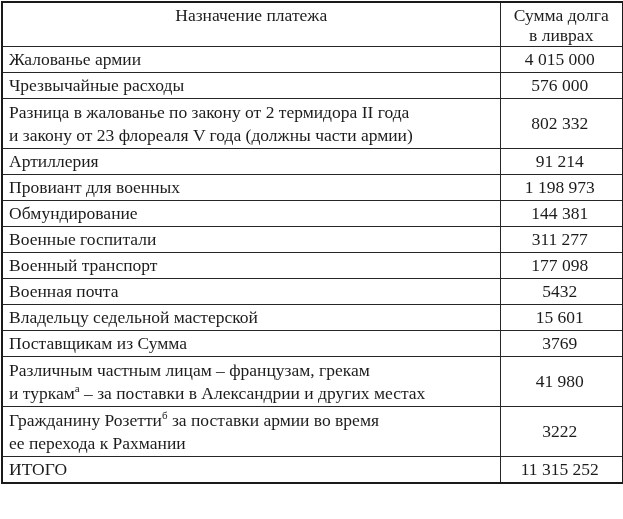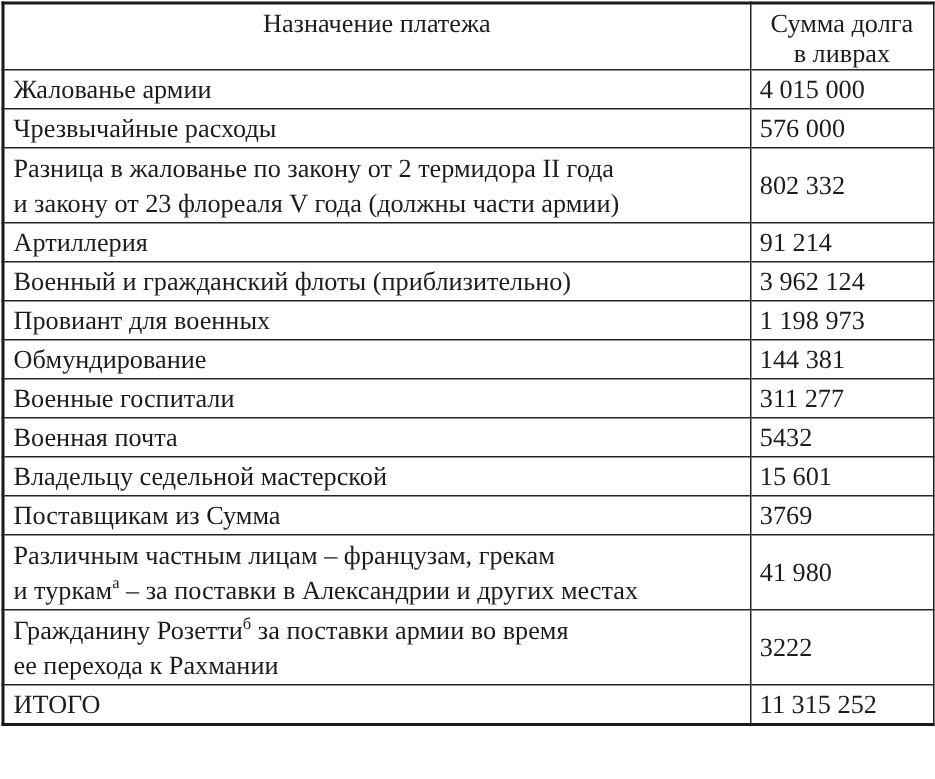--- a/index.html
+++ b/index.html
@@ -44,21 +44,21 @@
     box-sizing: border-box;
   }
   td {
     font-size: 17.5px;
     line-height: 23px;
     padding: 1px 4px 1px 6px;
     vertical-align: middle;
     box-sizing: border-box;
   }
   td.purpose { text-align: left; }
-  td.amount  { text-align: left; padding-right: 9px; }
+  td.amount  { text-align: center; padding-right: 9px; }
   tr.single td { height: 25px; }
   tr.double td { height: 50px; }
   sup.fn {
     font-size: 11px;
     line-height: 0;
     vertical-align: super;
   }
 </style>
 </head>
 <body>
@@ -87,34 +87,34 @@
         </tr>
         <tr class="double">
           <td class="purpose">Разница в жалованье по закону от 2 термидора II года<br>и закону от 23 флореаля V года (должны части армии)</td>
           <td class="amount">802 332</td>
         </tr>
         <tr class="single">
           <td class="purpose">Артиллерия</td>
           <td class="amount">91 214</td>
         </tr>
         <tr class="single">
-          <td class="purpose">Военный и гражданский флоты (приблизительно)</td>
-          <td class="amount">3 962 124</td>
-        </tr>
-        <tr class="single">
           <td class="purpose">Провиант для военных</td>
           <td class="amount">1 198 973</td>
         </tr>
         <tr class="single">
           <td class="purpose">Обмундирование</td>
           <td class="amount">144 381</td>
         </tr>
         <tr class="single">
           <td class="purpose">Военные госпитали</td>
           <td class="amount">311 277</td>
+        </tr>
+        <tr class="single">
+          <td class="purpose">Военный транспорт</td>
+          <td class="amount">177 098</td>
         </tr>
         <tr class="single">
           <td class="purpose">Военная почта</td>
           <td class="amount">5432</td>
         </tr>
         <tr class="single">
           <td class="purpose">Владельцу седельной мастерской</td>
           <td class="amount">15 601</td>
         </tr>
         <tr class="single">

